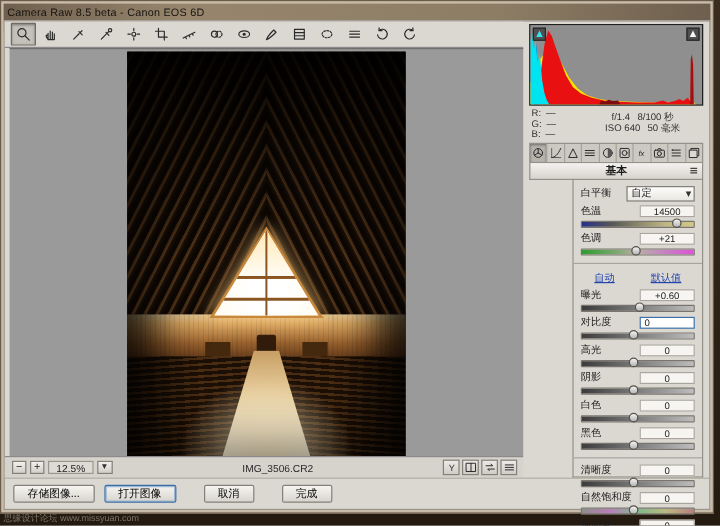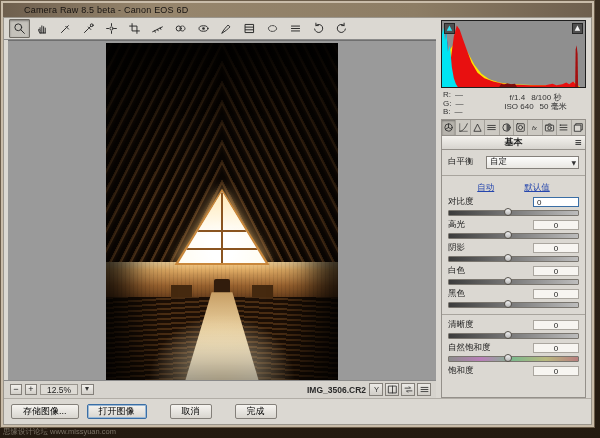--- a/index.html
+++ b/index.html
@@ -9,21 +9,21 @@
     font-family:"Liberation Sans","DejaVu Sans",sans-serif;
     font-size:9px;color:#1c1c1c;
     -webkit-font-smoothing:antialiased;
   }
   .window{
     position:absolute;left:0;top:0;width:595px;height:428px;
     background:#c9bca9;border:1px solid #6b5c49;padding:2px;
     box-sizing:border-box;
   }
   .titlebar{
-    height:24px;line-height:14px;padding:0 21px;
+    height:24px;line-height:14px;padding:0 3px;
     background:linear-gradient(90deg,#6e5f4e,#97866d 25%,#8d7d65 70%,#6e5f4e);
     color:#171310;font-size:9px;letter-spacing:.2px;
     white-space:nowrap;overflow:hidden;
   }
   .dialog{
     position:absolute;left:2px;right:2px;top:16px;bottom:2px;
     background:#dbd8d2;display:flex;flex-direction:column;
     border:1px solid #9a958c;box-sizing:border-box;
   }
   .main{flex:1;display:flex;min-height:0;}
@@ -102,21 +102,21 @@
   .zoomlevel{
     width:38px;height:11px;line-height:11px;text-align:center;
     border:1px solid #9a968f;background:#dedbd5;box-sizing:border-box;
   }
   .zoomdrop{
     width:13px;height:11px;background:linear-gradient(#f2f0ec,#d2cfc9);
     border:1px solid #84807a;box-sizing:border-box;position:relative;
   }
   .zoomdrop::before{content:"▾";position:absolute;left:3px;top:-1px;font-size:8px;color:#333;
     font-family:"DejaVu Sans",sans-serif;}
-  .filename{flex:1;text-align:right;color:#2a2a2a;font-weight:bold;}
+  .filename{flex:1;text-align:center;color:#2a2a2a;}
   .pvicons{display:flex;gap:2px;}
   .pvbtn{width:14px;height:13px;display:flex;align-items:center;justify-content:center;
     background:linear-gradient(#eceae6,#d0cdc7);border:1px solid #84807a;box-sizing:border-box;}
   
   .rightcol{flex:1;display:flex;flex-direction:column;padding:2px 5px 0 5px;min-width:0;}
   .histogram{height:66px;border:1px solid #1f1f1f;background:#8f8f8f;position:relative;flex:none;}
   .histogram svg{display:block;width:100%;height:100%;}
   .clipbox{position:absolute;top:2px;width:11px;height:11px;background:#4f4f4f;
     border:1px solid #262626;box-sizing:border-box;display:flex;align-items:center;justify-content:center;}
   .clipbox.left{left:2px;}
@@ -132,21 +132,21 @@
   .tabs{display:flex;height:15px;border:1px solid #94908a;background:#ccc9c2;flex:none;}
   .tab{flex:1;display:flex;align-items:center;justify-content:center;border-right:1px solid #a5a29b;}
   .tab:last-child{border-right:none;}
   .tab.active{background:#b7b4ad;box-shadow:inset 0 1px 2px rgba(0,0,0,.35);}
   .panel-header{height:13px;background:linear-gradient(#f4f2ee,#d7d4ce);
     border:1px solid #94908a;border-top:none;display:flex;justify-content:center;
     font-weight:bold;font-size:9px;position:relative;flex:none;}
   .panel-menu{position:absolute;right:3px;top:0;height:13px;line-height:13px;color:#444;}
   .panel-menu::before{content:"≡";font-family:"DejaVu Sans",sans-serif;font-size:9px;}
   .panel-body{flex:1;border:1px solid #94908a;border-top:none;background:#dbd8d2;
-    padding:5px 6px 0 6px;display:flex;flex-direction:column;min-height:0;}
+    padding:5px 6px 0 6px;display:flex;flex-direction:column;min-height:0;margin-left:36px;}
   .wbrow{display:flex;align-items:center;height:15px;margin-bottom:3px;}
   .wblabel{width:38px;font-size:8.5px;}
   .select{flex:1;height:13px;background:linear-gradient(#fdfdfc,#e9e7e2);
     border:1px solid #84807a;display:flex;align-items:center;padding:0 3px;
     font-size:8.5px;position:relative;box-sizing:border-box;}
   .select::after{content:"▼";position:absolute;right:2px;top:2px;font-size:6px;color:#333;
     font-family:"DejaVu Sans",sans-serif;}
   .srow{margin-bottom:4px;}
   .srow-top{display:flex;justify-content:space-between;align-items:center;height:10px;}
   .slabel{font-size:8.5px;white-space:nowrap;}
@@ -433,26 +433,55 @@
           <span class="panel-menu"></span>
         </div>
 
         <div class="panel-body">
           <div class="wbrow">
             <span class="wblabel">白平衡</span>
             <div class="select">
               <span>自定</span>
             </div>
           </div>
+          <div>
+              <div class="srow">
+                <div class="srow-top">
+                  <span class="slabel">色温</span>
+                  <span class="valbox">14500</span>
+                </div>
+                <div class="track track-temp">
+                  <span class="thumb" style="left:85%"></span>
+                </div>
+              </div>
+              <div class="srow">
+                <div class="srow-top">
+                  <span class="slabel">色调</span>
+                  <span class="valbox">+21</span>
+                </div>
+                <div class="track track-tint">
+                  <span class="thumb" style="left:48%"></span>
+                </div>
+              </div>
+            </div>
           <div class="divider"></div>
           <div class="links">
             <span class="link">自动</span>
             <span class="link">默认值</span>
           </div>
           <div>
+              <div class="srow">
+                <div class="srow-top">
+                  <span class="slabel">曝光</span>
+                  <span class="valbox">+0.60</span>
+                </div>
+                <div class="track track-tone">
+                  <span class="thumb" style="left:52%"></span>
+                </div>
+              </div>
               <div class="srow">
                 <div class="srow-top">
                   <span class="slabel">对比度</span>
                   <span class="valbox focused">0</span>
                 </div>
                 <div class="track track-tone">
                   <span class="thumb" style="left:46%"></span>
                 </div>
               </div>
               <div class="srow">

